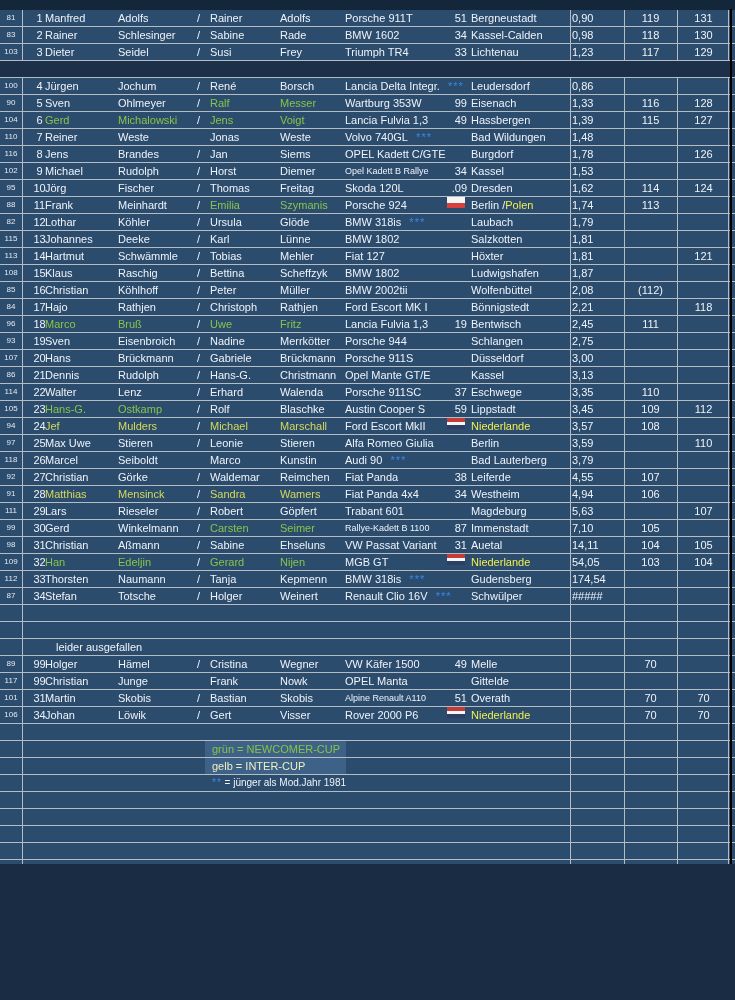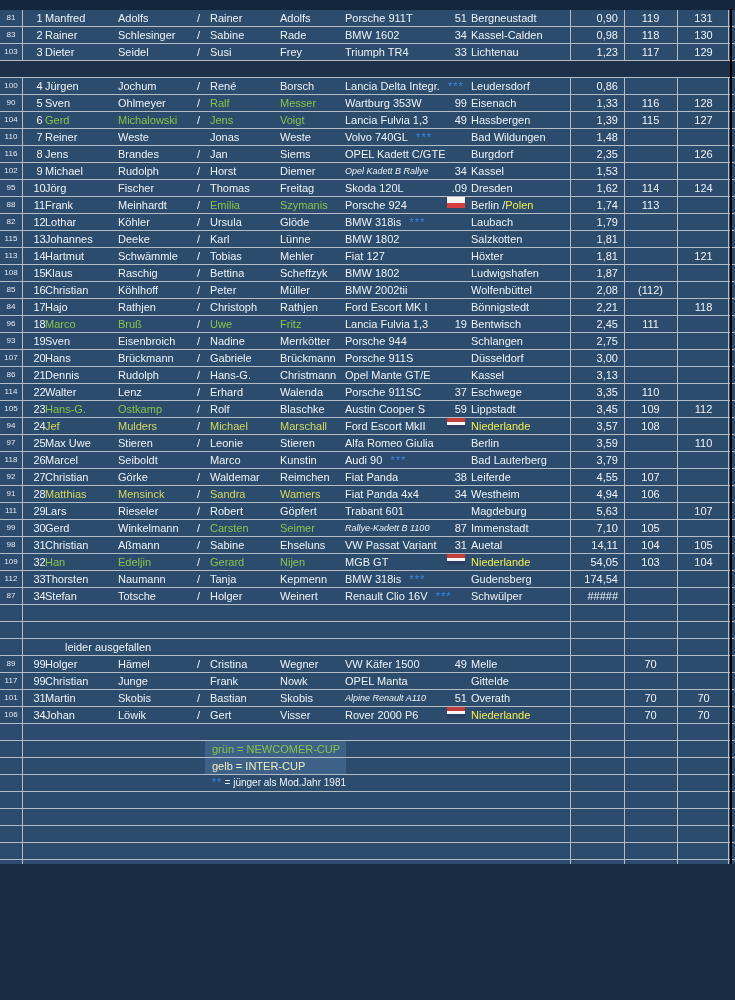--- a/index.html
+++ b/index.html
@@ -24,35 +24,35 @@
   .row > span{position:absolute;top:0;line-height:16px;white-space:pre;}
   .c-id{left:0;width:22px;text-align:center;font-size:8px;color:#e2e9f1;}
   .c-pos{left:27px;width:25px;text-align:center;}
   .c-df{left:45px;}
   .c-dl{left:118px;}
   .c-sl{left:197px;}
   .c-cf{left:210px;}
   .c-cl{left:280px;}
   .c-car{left:345px;}
   .c-car span{position:static;}
-  .c-car.small{font-size:9px;font-style:italic;}
+  .c-car.small{font-size:9px;}
   .c-num{left:438px;width:29px;text-align:right;}
   .c-city{left:471px;}
   .c-city span{position:static;}
-  .c-sc{left:572px;width:46px;text-align:right;}
+  .c-sc{left:572px;width:46px;}
   .c-v1{left:624px;width:53px;text-align:center;}
   .c-v2{left:678px;width:51px;text-align:center;}
   .g{color:var(--green);}
   .y{color:var(--yellow);}
   .yel{color:var(--flagyellow);}
   .stars{color:var(--blue);letter-spacing:1px;}
   .flag{position:absolute;left:447px;top:3px;width:18px;height:11px;}
   .flag.pl{background:linear-gradient(#f6f6f6 0 50%, #d84040 50% 100%);}
   .flag.nl{background:linear-gradient(#c23c3c 0 34%, #f6f6f6 34% 67%, #2e3f66 67% 100%);}
-  .lbl{left:65px;}
+  .lbl{left:56px;}
   .lg-hl{left:205px;width:141px;height:16px;background:var(--hl);}
   .lg-text{left:212px;}
   .lg-text.green{color:var(--green);}
   .lg-text.pyellow{color:var(--lgyellow);}
   .lg3{left:212px;font-size:10px;}
   .lg3 span{position:static;}
   .lg3 .stars{font-size:10px;}
 </style>
 </head>
 <body>
@@ -170,21 +170,21 @@
       <div class="row" style="top: 146px;">
         <span class="c-id">116</span>
         <span class="c-pos">8</span>
         <span class="c-df">Jens</span>
         <span class="c-dl">Brandes</span>
         <span class="c-sl">/</span>
         <span class="c-cf">Jan</span>
         <span class="c-cl">Siems</span>
         <span class="c-car"><span>OPEL Kadett C/GTE</span></span>
         <span class="c-city"><span>Burgdorf</span></span>
-        <span class="c-sc">2,35</span>
+        <span class="c-sc">1,78</span>
         <span class="c-v2">126</span>
       </div>
       <div class="row" style="top: 163px;">
         <span class="c-id">102</span>
         <span class="c-pos">9</span>
         <span class="c-df">Michael</span>
         <span class="c-dl">Rudolph</span>
         <span class="c-sl">/</span>
         <span class="c-cf">Horst</span>
         <span class="c-cl">Diemer</span>

